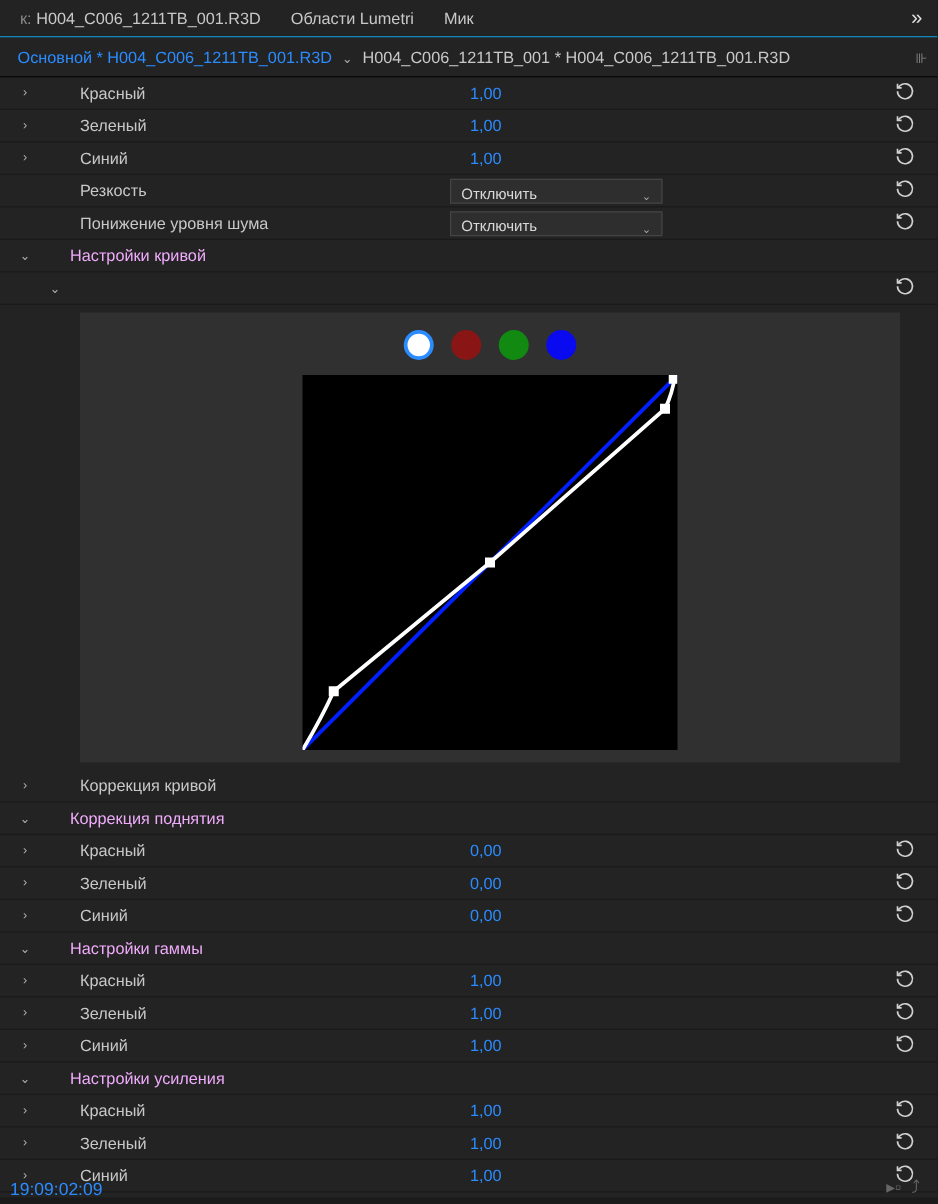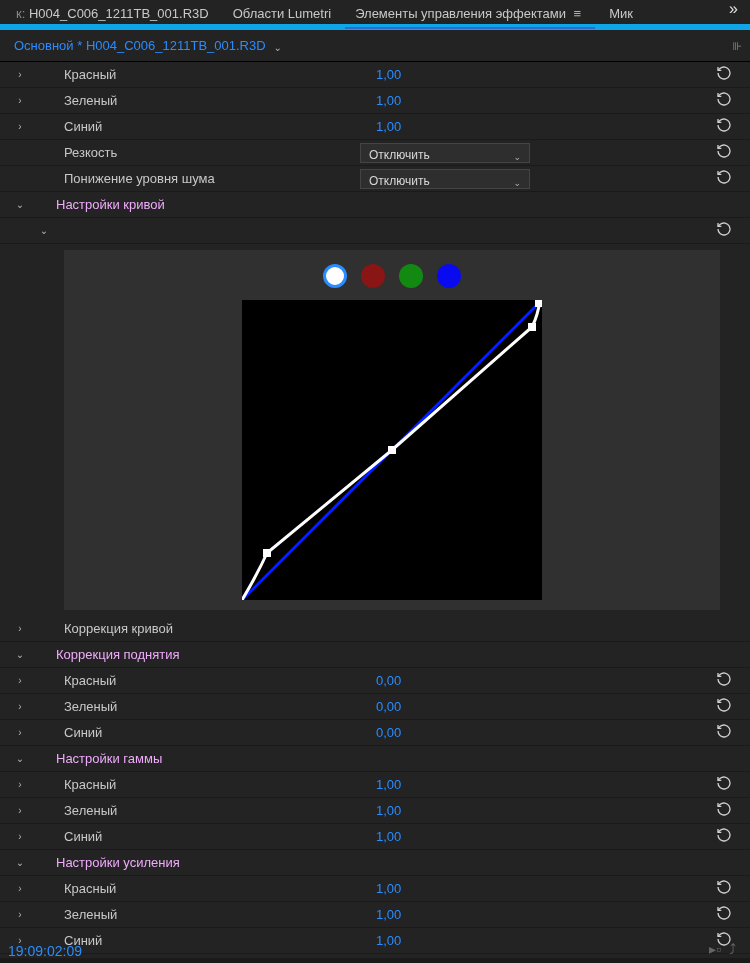--- a/index.html
+++ b/index.html
@@ -1,17 +1,17 @@
 <!DOCTYPE html>
 <html><head>
 <meta charset="utf-8">
 <style>
   * { box-sizing: border-box; margin: 0; padding: 0; font-family: "Segoe UI", Tahoma, sans-serif; }
   body { background: #1a1a1a; color: #c8c8c8; width: 750px; height: 963px; overflow: hidden; font-size: 13px; position: relative; }
-  .tabs { display: flex; align-items: flex-start; border-bottom: 6px solid #0ea5e9; height: 30px; padding: 0 6px; gap: 4px; background: #232323; }
+  .tabs { display: flex; align-items: center; border-bottom: 1px solid #0ea5e9; height: 30px; padding: 0 6px; gap: 4px; background: #232323; }
   .tab { padding: 6px 10px; color: #c8c8c8; font-size: 13px; cursor: pointer; white-space: nowrap; }
   .tab.active { border-bottom: 2px solid #2a6cd6; }
   .tab-prefix { color: #888; }
   .menu-icon { color: #b0b0b0; padding: 0 4px; }
   .chevrons { margin-left: auto; color: #e0e0e0; font-size: 16px; padding: 0 6px; }
   .subheader { display: flex; align-items: flex-end; padding: 8px 10px 8px 14px; border-bottom: 1px solid #000; background: #232323; }
   .subheader .primary { color: #2a8cff; font-size: 13px; }
   .subheader .chev { color: #b0b0b0; padding: 0 8px; font-size: 10px; }
   .subheader .secondary { color: #c8c8c8; font-size: 13px; }
   .subheader .lines-icon { margin-left: auto; color: #888; font-size: 11px; letter-spacing: -2px; }
@@ -42,28 +42,28 @@
   .timecode { position: absolute; bottom: 4px; left: 8px; color: #2a8cff; font-size: 14px; }
   .bottom-icons { position: absolute; bottom: 6px; right: 14px; color: #666; font-size: 14px; display: flex; gap: 8px; }
   .section-row .label { color: #f0abfc; }
 </style>
 </head>
 <body>
 
 <div class="tabs">
   <span class="tab"><span class="tab-prefix">к:</span> <span>H004_C006_1211TB_001.R3D</span></span>
   <span class="tab">Области Lumetri</span>
-  <span class="tab active"><span>Элементы управления эффектами</span> <span class="menu-icon">≡</span></span>
   <span class="tab">Мик</span>
   <span class="chevrons">»</span>
 </div>
 
 <div class="subheader">
   <span class="primary">Основной * H004_C006_1211TB_001.R3D</span>
   <span class="chev">⌄</span>
+  <span class="secondary">H004_C006_1211TB_001 * H004_C006_1211TB_001.R3D</span>
   <span class="lines-icon">⊪</span>
 </div>
 
 <div class="panel">
 
   <div class="row">
     <span class="twisty">›</span>
     <span class="label ind1">Красный</span>
     <span class="value">1,00</span>
     <span class="reset"><svg viewBox="0 0 24 24" fill="none" stroke="currentColor" stroke-width="2">

